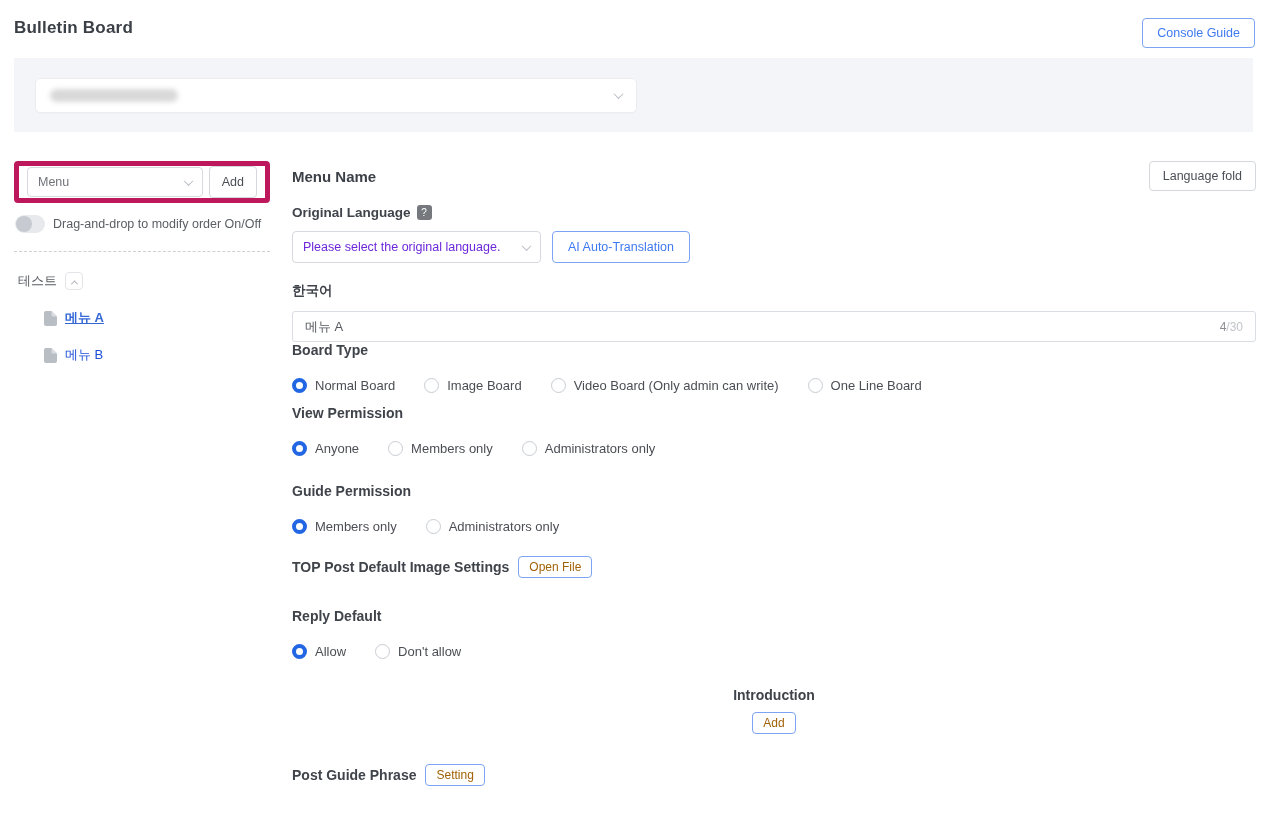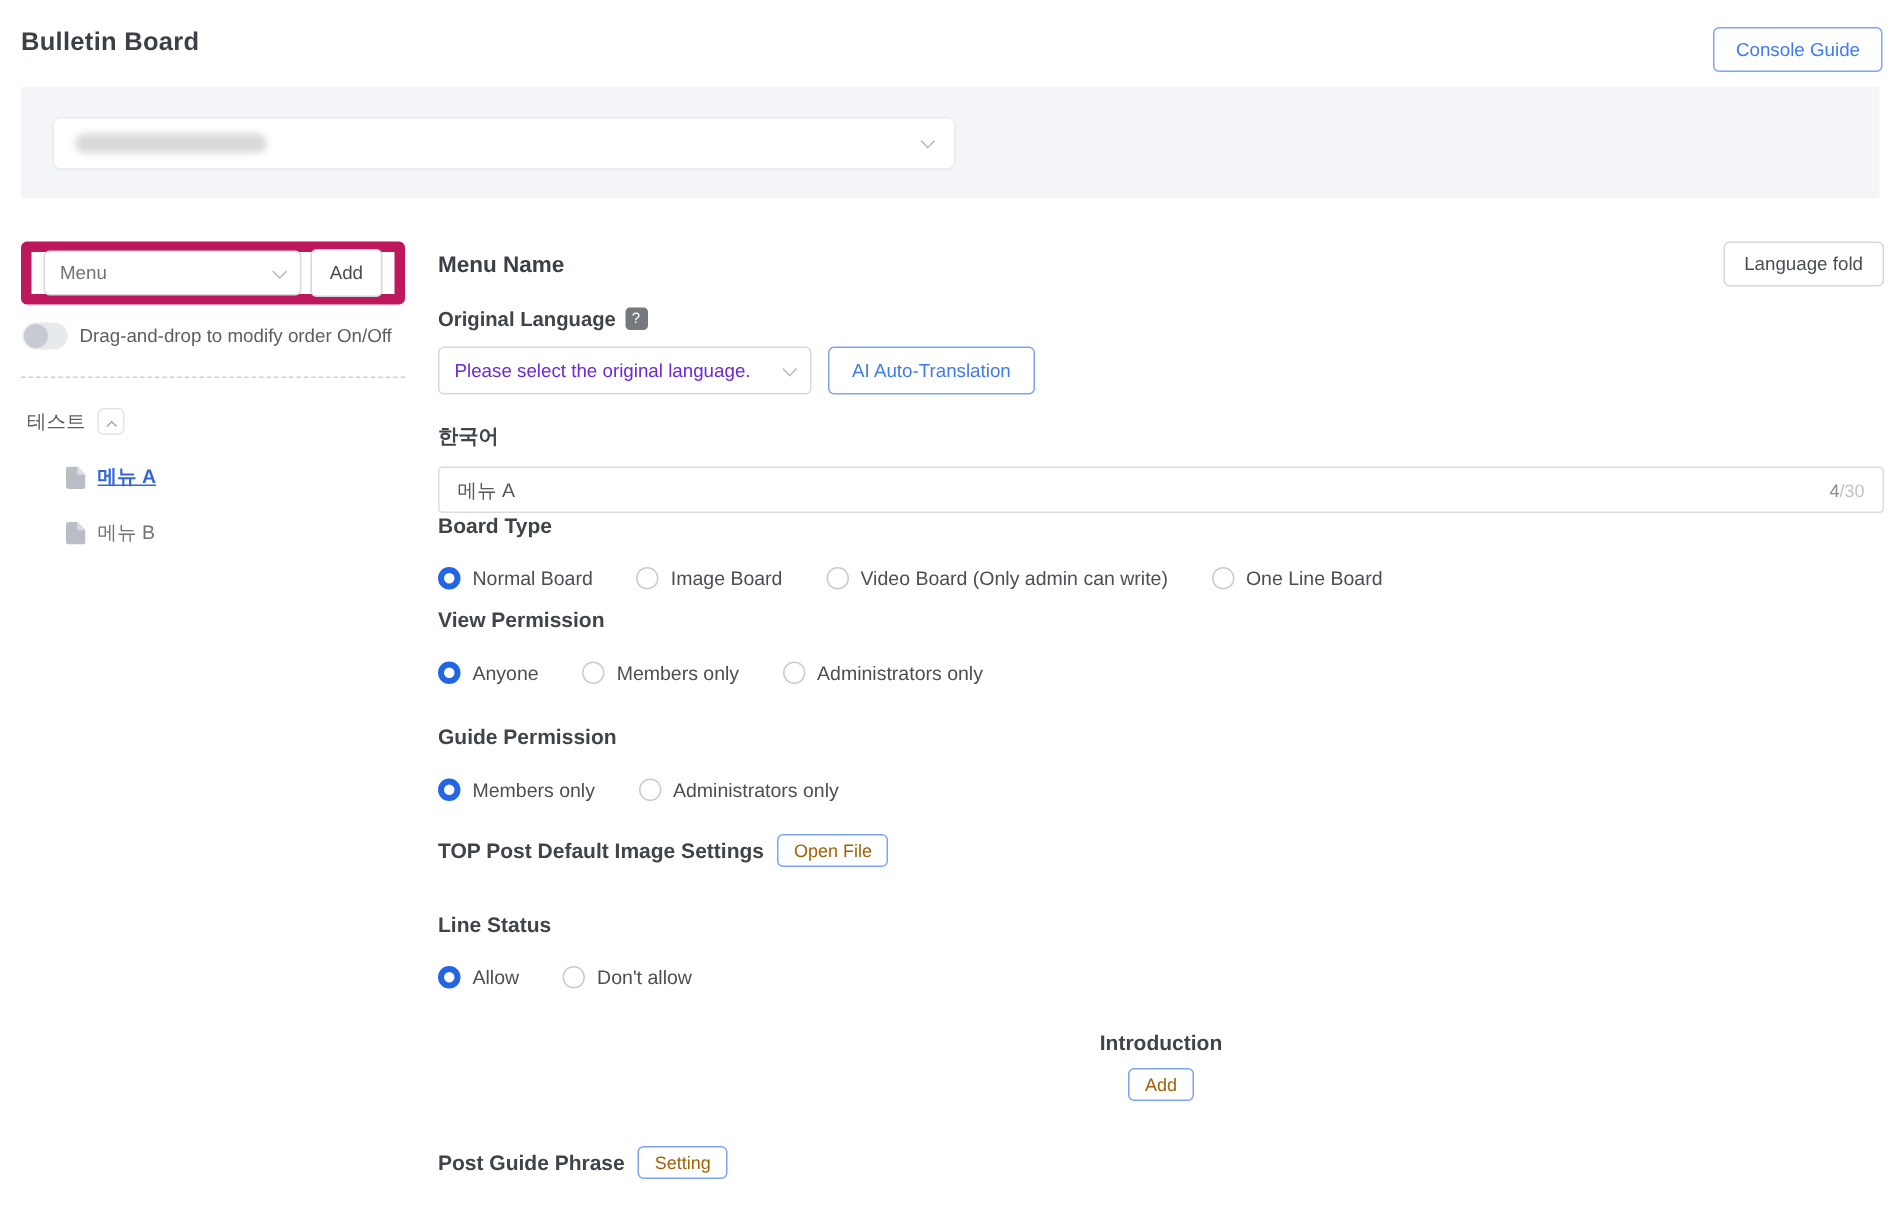--- a/index.html
+++ b/index.html
@@ -31,39 +31,39 @@
   .chev { width:7px; height:7px; border-right:1.6px solid #b9bdc4; border-bottom:1.6px solid #b9bdc4;
           transform:rotate(45deg) translate(-1px,-1px); flex:none; }
   .chev.up { transform:rotate(225deg) translate(-1px,-1px); }
 
   
   .content { display:flex; align-items:flex-start; padding:0 11px 0 14px; margin-top:29px; }
   .sidebar { width:256px; flex:none; }
   .main { flex:1; margin-left:22px; min-width:0; }
 
   
-  .menu-add-box { border:7px solid #be185d; border-radius:4px; padding:5px 8px; height:42px;
+  .menu-add-box { border:5px solid #be185d; border-radius:4px; padding:5px 8px; height:42px;
                   display:flex; align-items:center; gap:6px; }
   .select { border:1px solid #d6d9dd; border-radius:4px; background:#fff; display:flex; align-items:center;
             justify-content:space-between; padding:0 10px; font-size:12.5px; color:#70747a; }
   .select.sm { flex:1; height:30px; }
   .add-btn { height:32px; padding:0 12px; }
   .toggle-row { display:flex; align-items:center; gap:8px; margin-top:12px; padding-left:1px; }
   .toggle { width:30px; height:18px; border-radius:9px; background:#e7e9ec; position:relative; flex:none; cursor:pointer; }
   .toggle::after { content:''; position:absolute; left:1px; top:1px; width:16px; height:16px; border-radius:50%;
                    background:#c7cad0; }
   .toggle-label { font-size:12.5px; color:#5a5e64; }
   hr.dashed { border:none; border-top:1px dashed #cdd0d4; margin:18px 0 20px 0; }
 
   .tree-group { display:flex; align-items:center; gap:8px; padding-left:4px; font-size:13px; color:#5a5e64; }
   .collapse-box { width:18px; height:18px; border:1px solid #e2e4e8; border-radius:4px; background:#fff;
                   display:inline-flex; align-items:center; justify-content:center; cursor:pointer; }
   .collapse-box .chev { width:5px; height:5px; border-color:#a9adb3; margin-top:3px; }
   .tree-item { display:flex; align-items:center; gap:8px; margin:19px 0 0 30px; font-size:13px; color:#55585e; cursor:pointer; }
-  .tree-item .label { color:#737373; text-decoration:none; }
+  .tree-item .label { color:#1d4ed8; text-decoration:none; }
   .tree-item.selected .label { color:#3467d6; font-weight:700; text-decoration:underline; }
   .file-ico { flex:none; display:inline-flex; }
 
   
   .main-head { display:flex; justify-content:space-between; align-items:center; }
   .menu-name-title { font-size:15px; font-weight:700; color:#3b3f46; }
 
   .field-label { font-size:13.5px; font-weight:700; color:#3f434a; }
   .with-help { display:flex; align-items:center; gap:6px; margin-top:14px; }
   .help-badge { width:15px; height:15px; border-radius:3px; background:#75787d; color:#fff; font-size:10px;
@@ -236,21 +236,21 @@
             </label>
           </div>
       </section>
 
       <section class="inline-section" style="margin-top:22px;">
         <span class="section-label">TOP Post Default Image Settings</span>
         <button class="btn btn-small-blue">Open File</button>
       </section>
 
       <section class="field-section" style="margin-top:30px;">
-        <div class="section-label">Line Status</div>
+        <div class="section-label">Reply Default</div>
         <div class="radio-row">
             <label class="radio-item">
               <span class="radio checked"></span>
               <span class="radio-label">Allow</span>
             </label>
             <label class="radio-item">
               <span class="radio"></span>
               <span class="radio-label">Don't allow</span>
             </label>
           </div>

